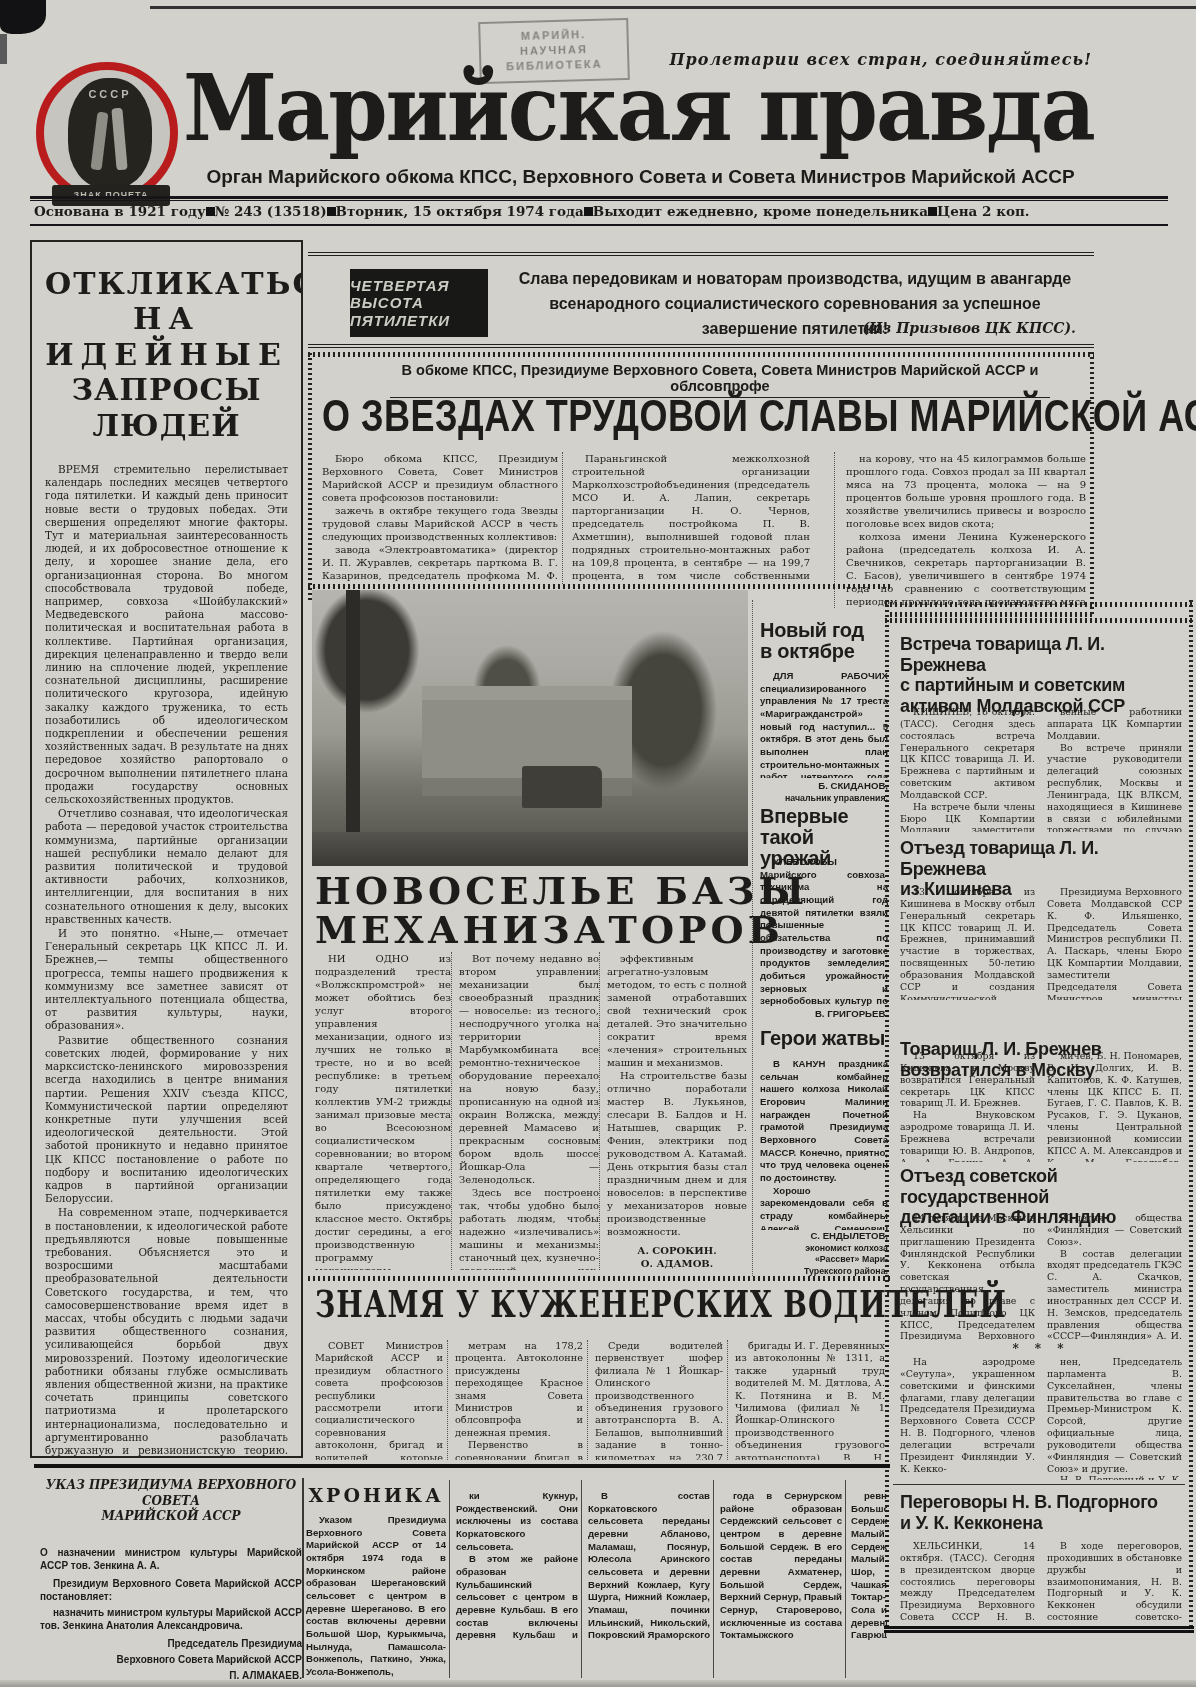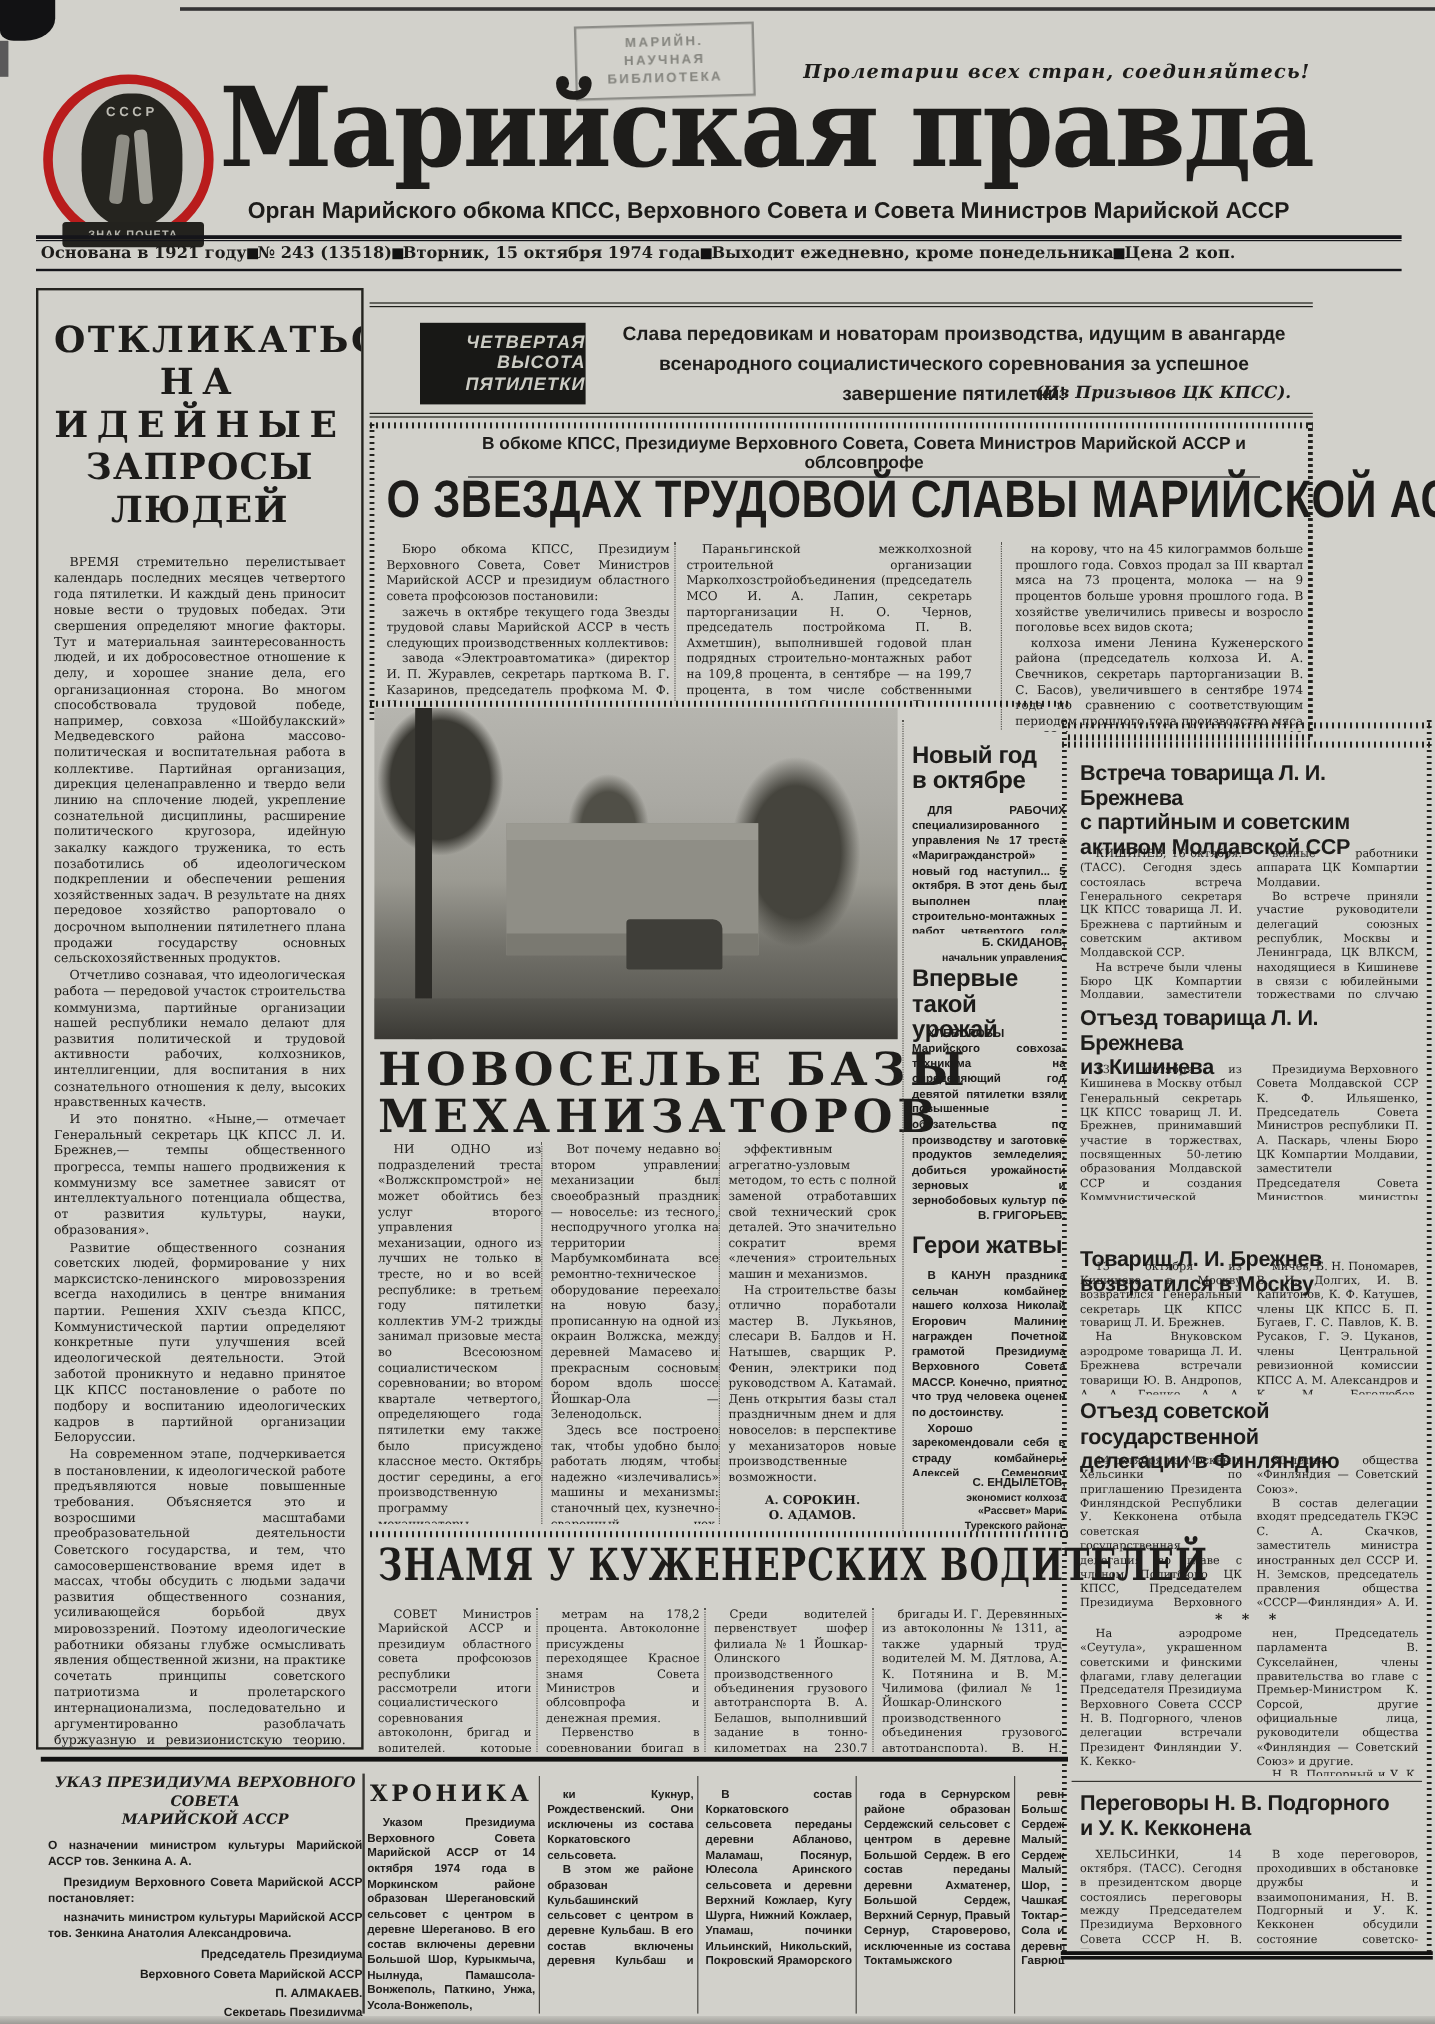--- a/index.html
+++ b/index.html
@@ -42,21 +42,21 @@
   .edbox{left:30px;top:240px;width:273px;height:1218px;border:2px solid #24231f;padding:8px 13px;overflow:hidden;}
   .ed-title{font:700 30px/1.18 "DejaVu Serif",serif;text-align:center;margin:16px 0 20px;}
   .ed-title .l1{display:block;letter-spacing:2px;}
   .ed-title .l2{display:block;letter-spacing:7px;}
   .ed-title .l3{display:block;letter-spacing:1px;}
   .ed-body{font-size:10.4px;line-height:1.27;}
   .ed-body p{margin-bottom:1px;}
   
   .callout{left:308px;top:252px;width:786px;height:96px;border-top:4px double #20201c;border-bottom:4px double #20201c;}
   .badge{position:absolute;left:42px;top:13px;width:138px;height:68px;background:#181816;color:#ccccc4;
-         display:flex;flex-direction:column;justify-content:center;align-items:flex-end;
+         display:flex;flex-direction:column;justify-content:center;align-items:flex-start;
          font:italic 700 15px/1.15 "Liberation Sans",sans-serif;letter-spacing:1px;}
   .callout-text{position:absolute;left:202px;top:11px;width:570px;font:700 16px/1.55 "Liberation Sans",sans-serif;text-align:center;}
   .callout-src{position:absolute;right:18px;top:64px;font:italic 700 14px "DejaVu Serif",serif;}
   
   .tick-h{height:5px;background:repeating-linear-gradient(90deg,#23231f 0 2px,transparent 2px 5px);}
   .tick-v{width:4px;background:repeating-linear-gradient(0deg,#23231f 0 2px,transparent 2px 5px);}
   .dot-v{width:0;border-left:1px dotted #55544f;}
   
   .star-kicker{left:390px;top:362px;width:660px;text-align:center;font:700 14.5px "Liberation Sans",sans-serif;
                border-bottom:1.5px solid #222;padding-bottom:3px;}
@@ -91,21 +91,21 @@
   .twocol{left:900px;width:282px;display:flex;gap:12px;overflow:hidden;}
   .twocol>div{width:135px;font-size:9.4px;line-height:1.26;text-align:justify;overflow:hidden;}
   .stars-sep{left:900px;width:282px;text-align:center;font:700 12px "DejaVu Serif",serif;letter-spacing:6px;}
   
   .zn-headline{left:315px;top:1286px;font:700 32px/1 "DejaVu Serif",serif;letter-spacing:1px;
                transform:scale(.88,1.15);transform-origin:left top;white-space:nowrap;}
   .zn-col{top:1340px;height:120px;font-size:9.7px;line-height:1.28;}
   
   .heavy-rule{left:34px;top:1464px;width:856px;height:4px;background:#121212;}
   .ukaz{left:40px;top:1478px;width:262px;font:700 10px/1.3 "Liberation Sans",sans-serif;}
-  .ukaz-h{text-align:center;font:italic 700 12px/1.3 "DejaVu Serif",serif;white-space:pre-line;margin-bottom:7px;}
+  .ukaz-h{text-align:center;font:italic 700 12px/1.3 "DejaVu Serif",serif;white-space:pre-line;margin-bottom:21px;}
   .ukaz p{margin-bottom:3px;}
   .ukaz .r{text-align:right;text-indent:0;}
   .vrule{width:2px;background:#3a3935;}
   .chron-title{left:305px;top:1484px;width:142px;text-align:center;font:700 19px "DejaVu Serif",serif;letter-spacing:3px;}
   .chron-col{top:1490px;height:150px;}
   .thin-v{width:1px;background:#4a4944;}
   
   .talks-topline{left:893px;top:1484px;width:292px;height:1px;background:#33322e;}
   .talks-bottom{left:884px;top:1626px;width:310px;height:7px;
                 background:linear-gradient(#121212 0 3px,transparent 3px 4px,#121212 4px 7px);}

